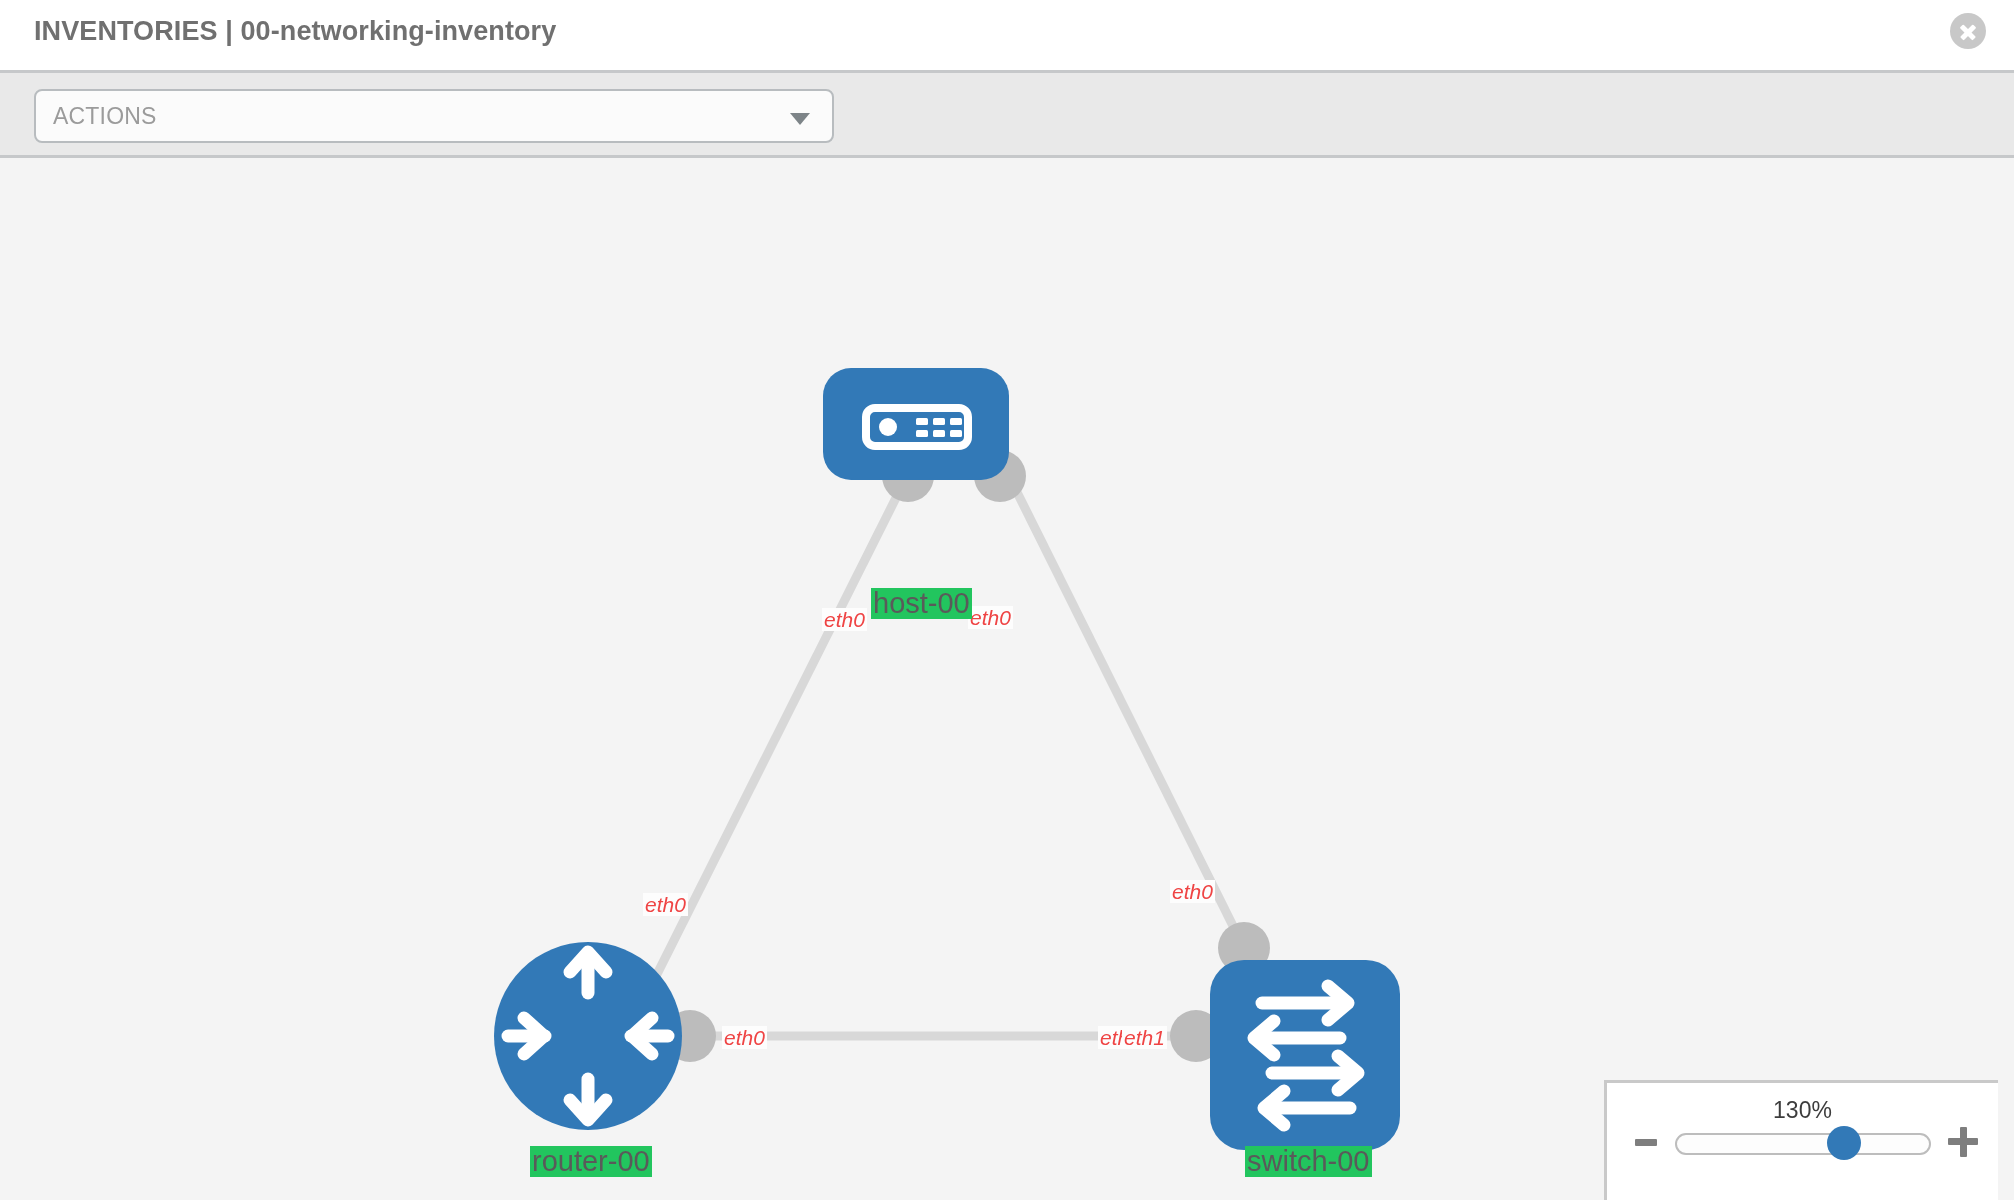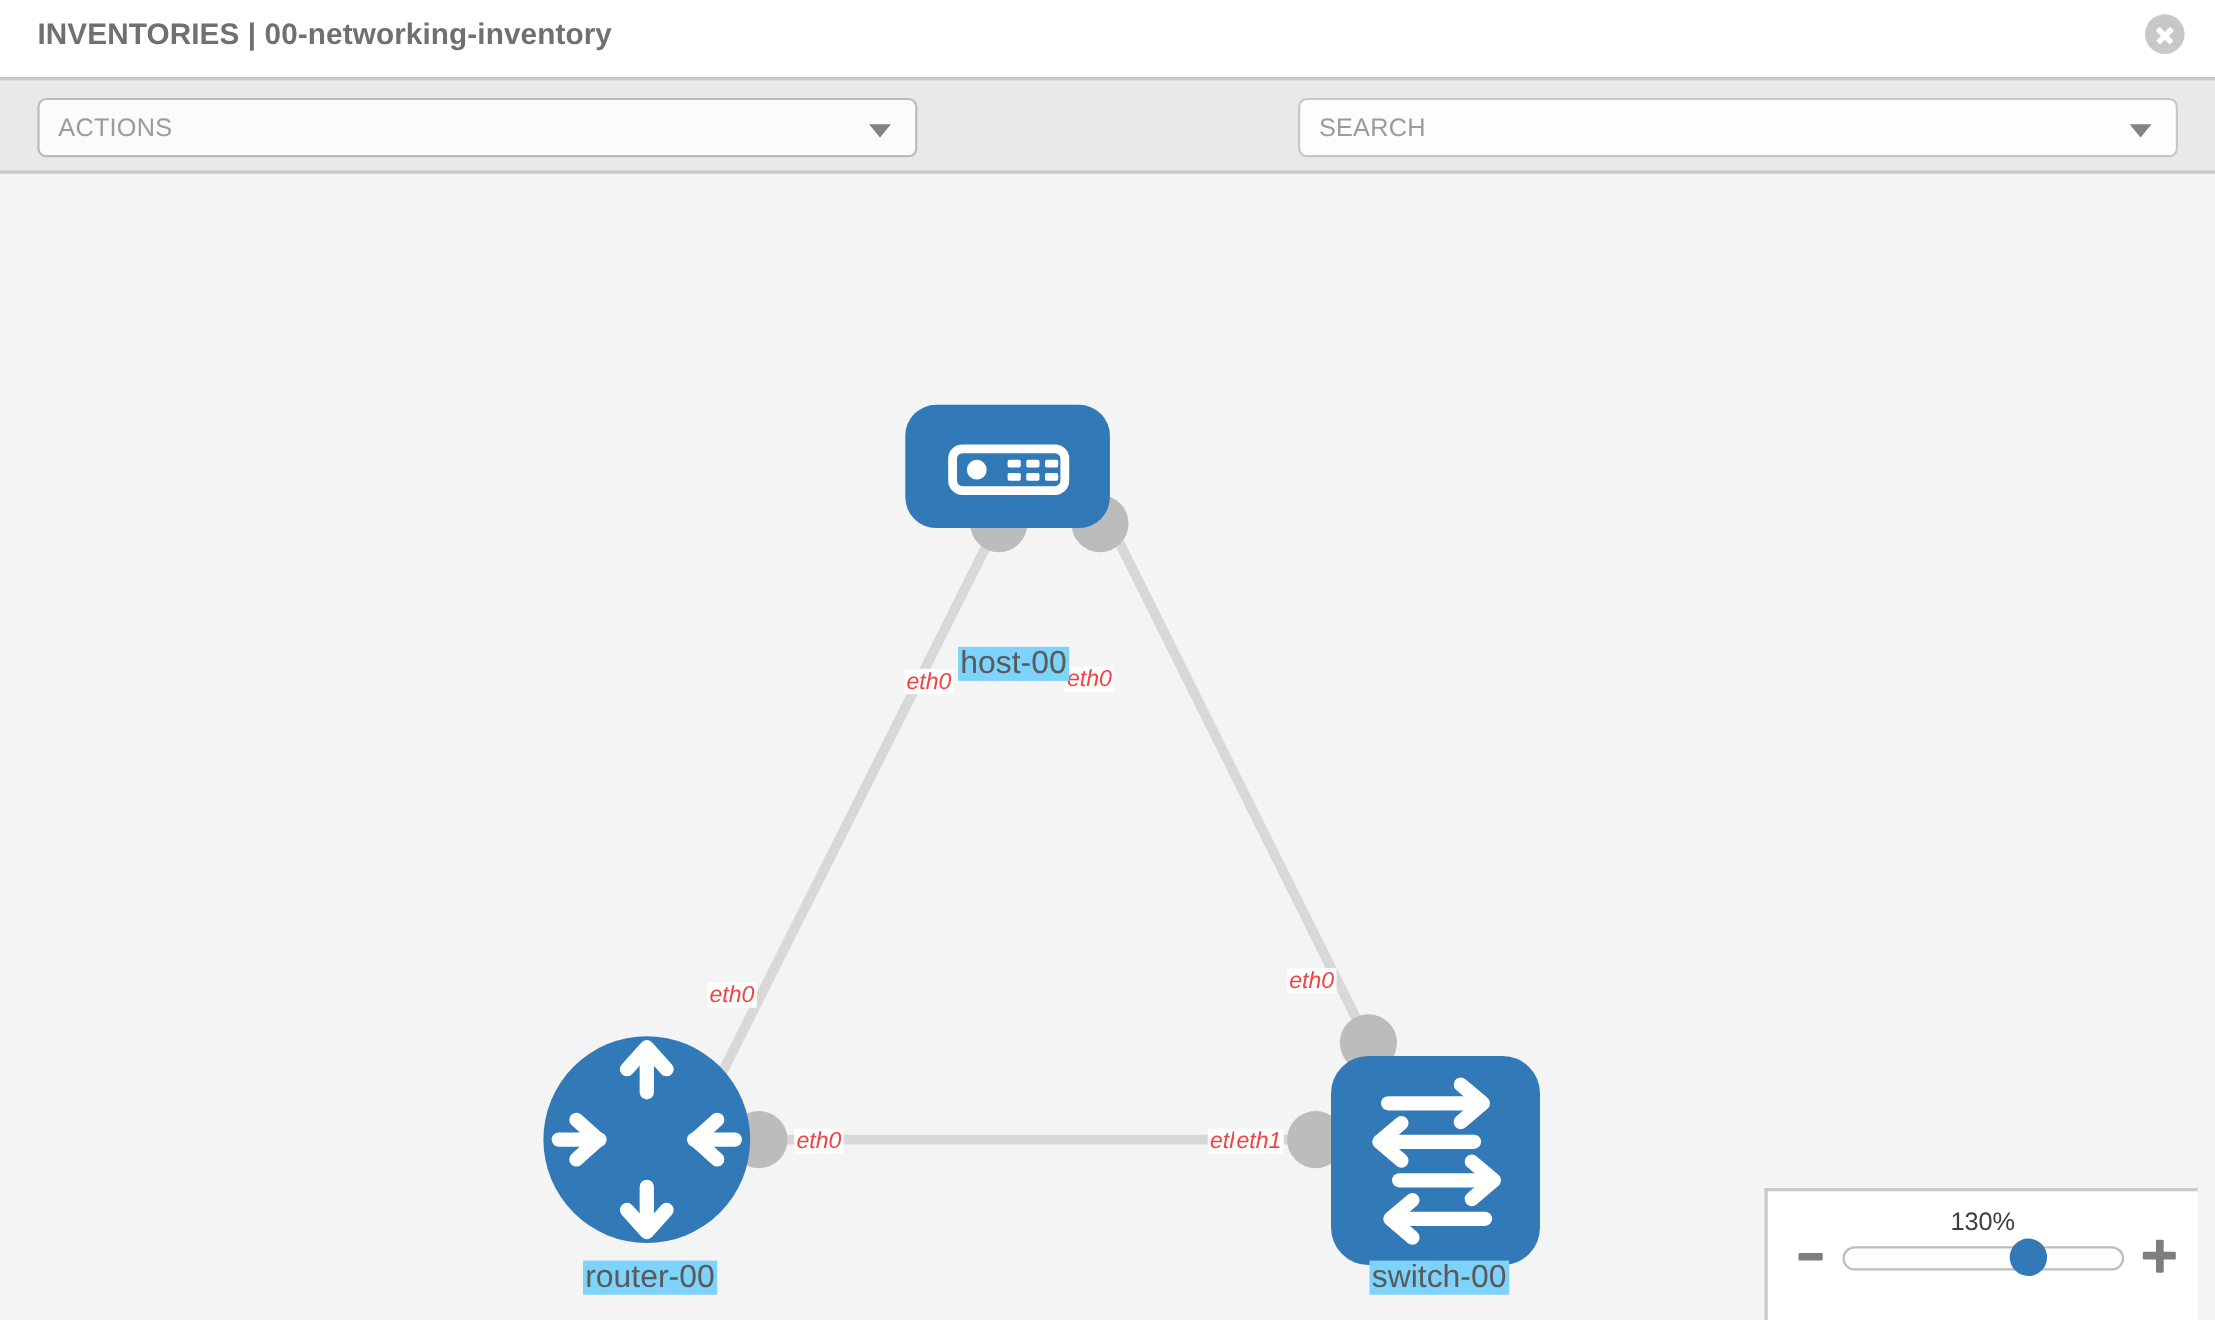--- a/index.html
+++ b/index.html
@@ -154,21 +154,21 @@
     left: 0; top: 0;
     width: 2014px;
     height: 1042px;
   }
 
   
   .node-label {
     position: absolute;
     font-size: 29px;
     color: #5a5a5a;
-    background: #7dd3fc;
+    background: #22c55e;
     white-space: nowrap;
     padding: 0 2px;
     line-height: 1.08;
   }
   .iface-label {
     position: absolute;
     font-size: 21px;
     color: #ef4444;
     background: #fdfdfd;
     white-space: nowrap;
@@ -272,24 +272,20 @@
       <div class="tool-icon key">
         <svg viewBox="0 0 46 46" width="46" height="46" aria-hidden="true">
           <g fill="#7d848c">
             <path d="M16.5 5.5a10.5 10.5 0 1 0 7.9 17.4l3.2 3.2 3.4-3.4 3.1 3.1 2.8-2.8-3.1-3.1 2.6-2.6 3.3 3.3 2.8-2.8-9.1-9.1-2.4 2.4-4.1-4.1A10.5 10.5 0 0 0 16.5 5.5z"></path>
           </g>
           <circle cx="16.3" cy="15.6" r="4.8" fill="#e9e9e9"></circle>
         </svg>
       </div>
     </div>
 
-    <div class="search-select">
-      <span class="label">SEARCH</span>
-      <span class="caret"></span>
-    </div>
   </div>
 
   <div class="canvas">
 
     <svg class="topo-svg" viewBox="0 0 2014 1042">
 
       <g>
         <line x1="916" y1="300" x2="630" y2="870" stroke="#d8d8d8" stroke-width="9"></line>
         <line x1="1000" y1="300" x2="1244" y2="790" stroke="#d8d8d8" stroke-width="9"></line>
         <line x1="690" y1="878" x2="1230" y2="878" stroke="#d8d8d8" stroke-width="9"></line>

